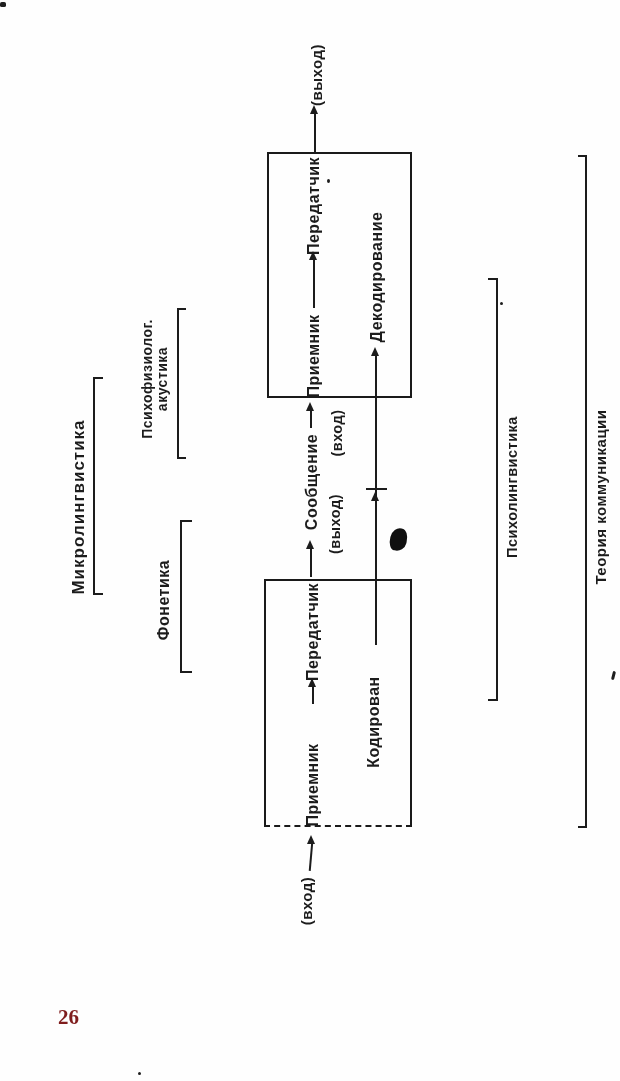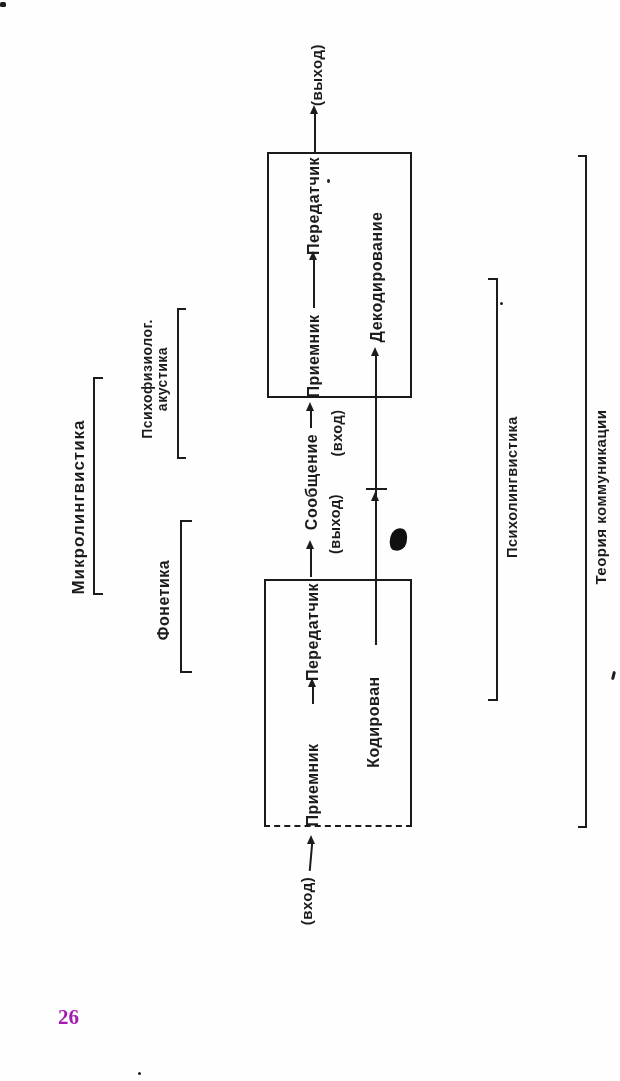--- a/index.html
+++ b/index.html
@@ -40,21 +40,21 @@
   #theory-bracket      { left:578px; top:155px; width:9px;  height:673px; }
 
   .speck { position:absolute; background:#1e1e1e; border-radius:50%; }
   #ink-blot { position:absolute; left:390px; top:528px; width:17px; height:23px;
     background:#101010; border-radius:55% 45% 60% 40% / 50% 55% 45% 55%;
     transform:rotate(14deg); }
   #corner-speck { left:0; top:2px; width:6px; height:5px; border-radius:30%; }
   #apostrophe-speck { left:612px; top:671px; width:3px; height:9px; border-radius:2px; transform:rotate(14deg); }
 
   #page-number { position:absolute; left:58px; top:1005px;
-    font-family:"Liberation Serif", serif; font-size:21px; font-weight:600; color:#a21caf; }
+    font-family:"Liberation Serif", serif; font-size:21px; font-weight:600; color:#7f1d1d; }
 
   
   #output-label-top        { left:316px; top:75px; }
   #listener-transmitter    { left:314px; top:206px; }
   #listener-receiver       { left:314px; top:356px; }
   #decoding-label          { left:377px; top:277px; }
   #message-input-label     { left:337px; top:433px; }
   #message-label           { left:312px; top:482px; }
   #message-output-label    { left:335px; top:524px; }
   #speaker-transmitter     { left:313px; top:632px; }

